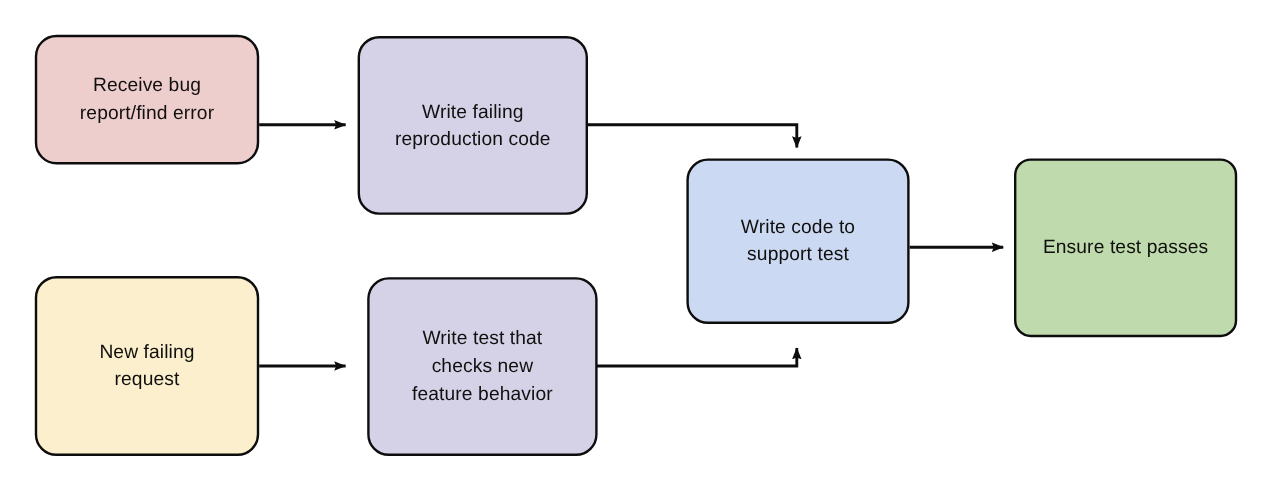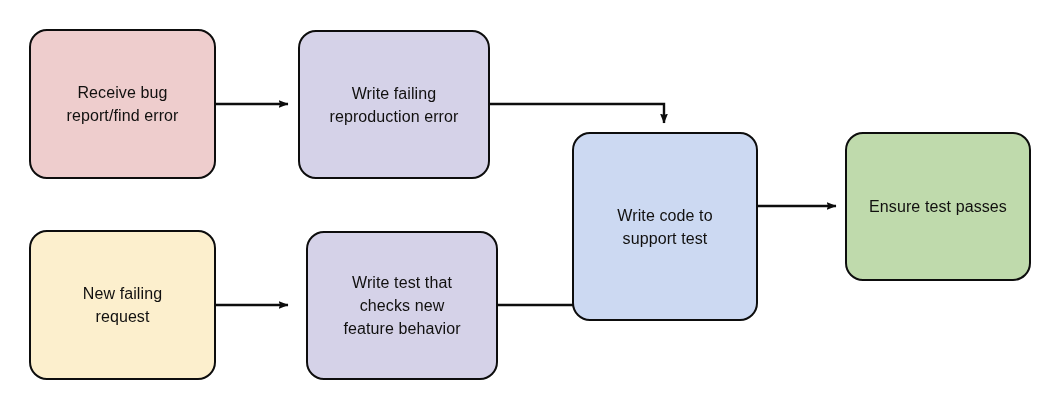--- a/index.html
+++ b/index.html
@@ -41,26 +41,26 @@
   .node-label {
     font-family: "Liberation Sans", sans-serif;
     font-size: 16px;
     line-height: 23px;
     color: #11100f;
     white-space: pre-line;
     letter-spacing: 0.1px;
     padding: 0 10px;
   }
   
-  #node-bug-report   { left: 29px;  top: 29px;  width: 187px; height: 150px; }
+  #node-bug-report   { left: 29px;  top: 29px;  width: 187px; height: 108px; }
   #node-failing-test { left: 298px; top: 30px;  width: 192px; height: 149px; }
   #node-feature-req  { left: 29px;  top: 230px; width: 187px; height: 150px; }
   #node-feature-test { left: 306px; top: 231px; width: 192px; height: 149px; }
-  #node-write-code   { left: 572px; top: 132px; width: 186px; height: 189px; }
-  #node-ensure-pass  { left: 845px; top: 132px; width: 186px; height: 149px; }
+  #node-write-code   { left: 572px; top: 132px; width: 186px; height: 138px; }
+  #node-ensure-pass  { left: 845px; top: 132px; width: 186px; height: 149px; border-radius: 14px; }
 </style>
 </head>
 <body>
 
 <div id="diagram" style="background: rgb(255, 255, 255);">
 
   <svg id="edge-layer" viewBox="0 0 1056 403" width="1056" height="403" xmlns="http://www.w3.org/2000/svg">
     <defs>
       <marker id="arrowhead" markerWidth="10" markerHeight="8" refX="9.5" refY="4" orient="auto" markerUnits="userSpaceOnUse">
         <path d="M 0 0 L 10 4 L 0 8 L 1.6 4 Z" fill="#0d0d0d"></path>
@@ -78,21 +78,21 @@
     <path d="M 758 206 L 836 206" fill="none" stroke="#0d0d0d" stroke-width="2.4" marker-end="url(#arrowhead)"></path>
   </svg>
 
   <div class="node" id="node-bug-report" style="background: rgb(238, 205, 205); border-color: rgb(13, 13, 13);">
     <span class="node-label">Receive bug
 report/find error</span>
   </div>
 
   <div class="node" id="node-failing-test" style="background: rgb(213, 210, 232); border-color: rgb(13, 13, 13);">
     <span class="node-label">Write failing
-reproduction error</span>
+reproduction code</span>
   </div>
 
   <div class="node" id="node-feature-req" style="background: rgb(252, 239, 205); border-color: rgb(13, 13, 13);">
     <span class="node-label">New failing
 request</span>
   </div>
 
   <div class="node" id="node-feature-test" style="background: rgb(213, 210, 232); border-color: rgb(13, 13, 13);">
     <span class="node-label">Write test that
 checks new

